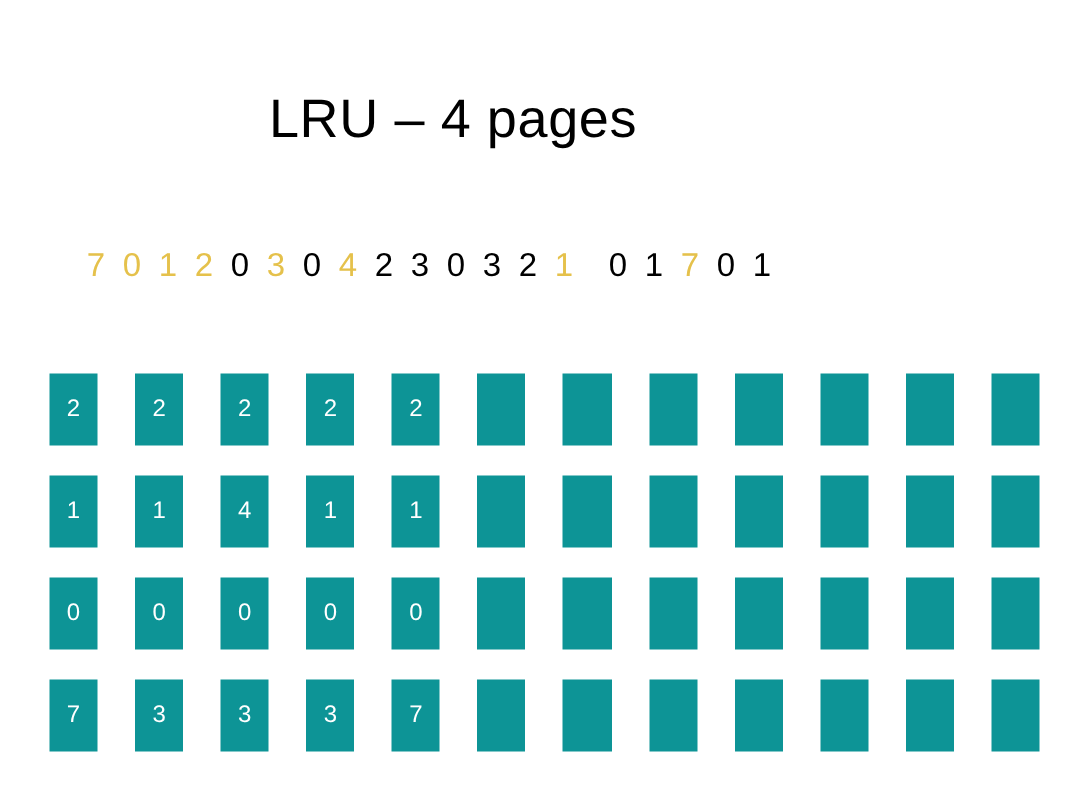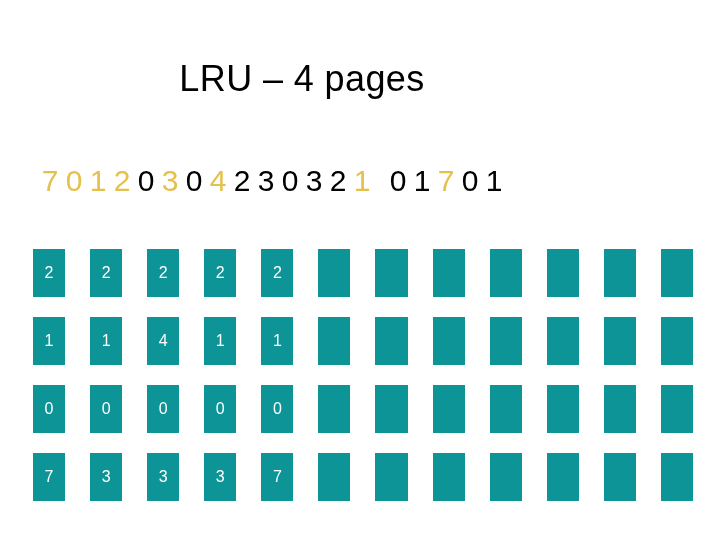--- a/index.html
+++ b/index.html
@@ -25,23 +25,23 @@
     font-size: 36px;
     font-weight: 400;
     color: #000000;
     letter-spacing: 0.4px;
     white-space: nowrap;
   }
 
   
   #reference-string {
     position: absolute;
-    left: 38px;
+    left: 52px;
     top: 164px;
-    font-size: 30px;
+    font-size: 22px;
     font-weight: 400;
     color: #000000;
     white-space: nowrap;
     letter-spacing: 0px;
   }
   #reference-string .ref-digit {
     display: inline-block;
     width: 24px;
     text-align: center;
   }

